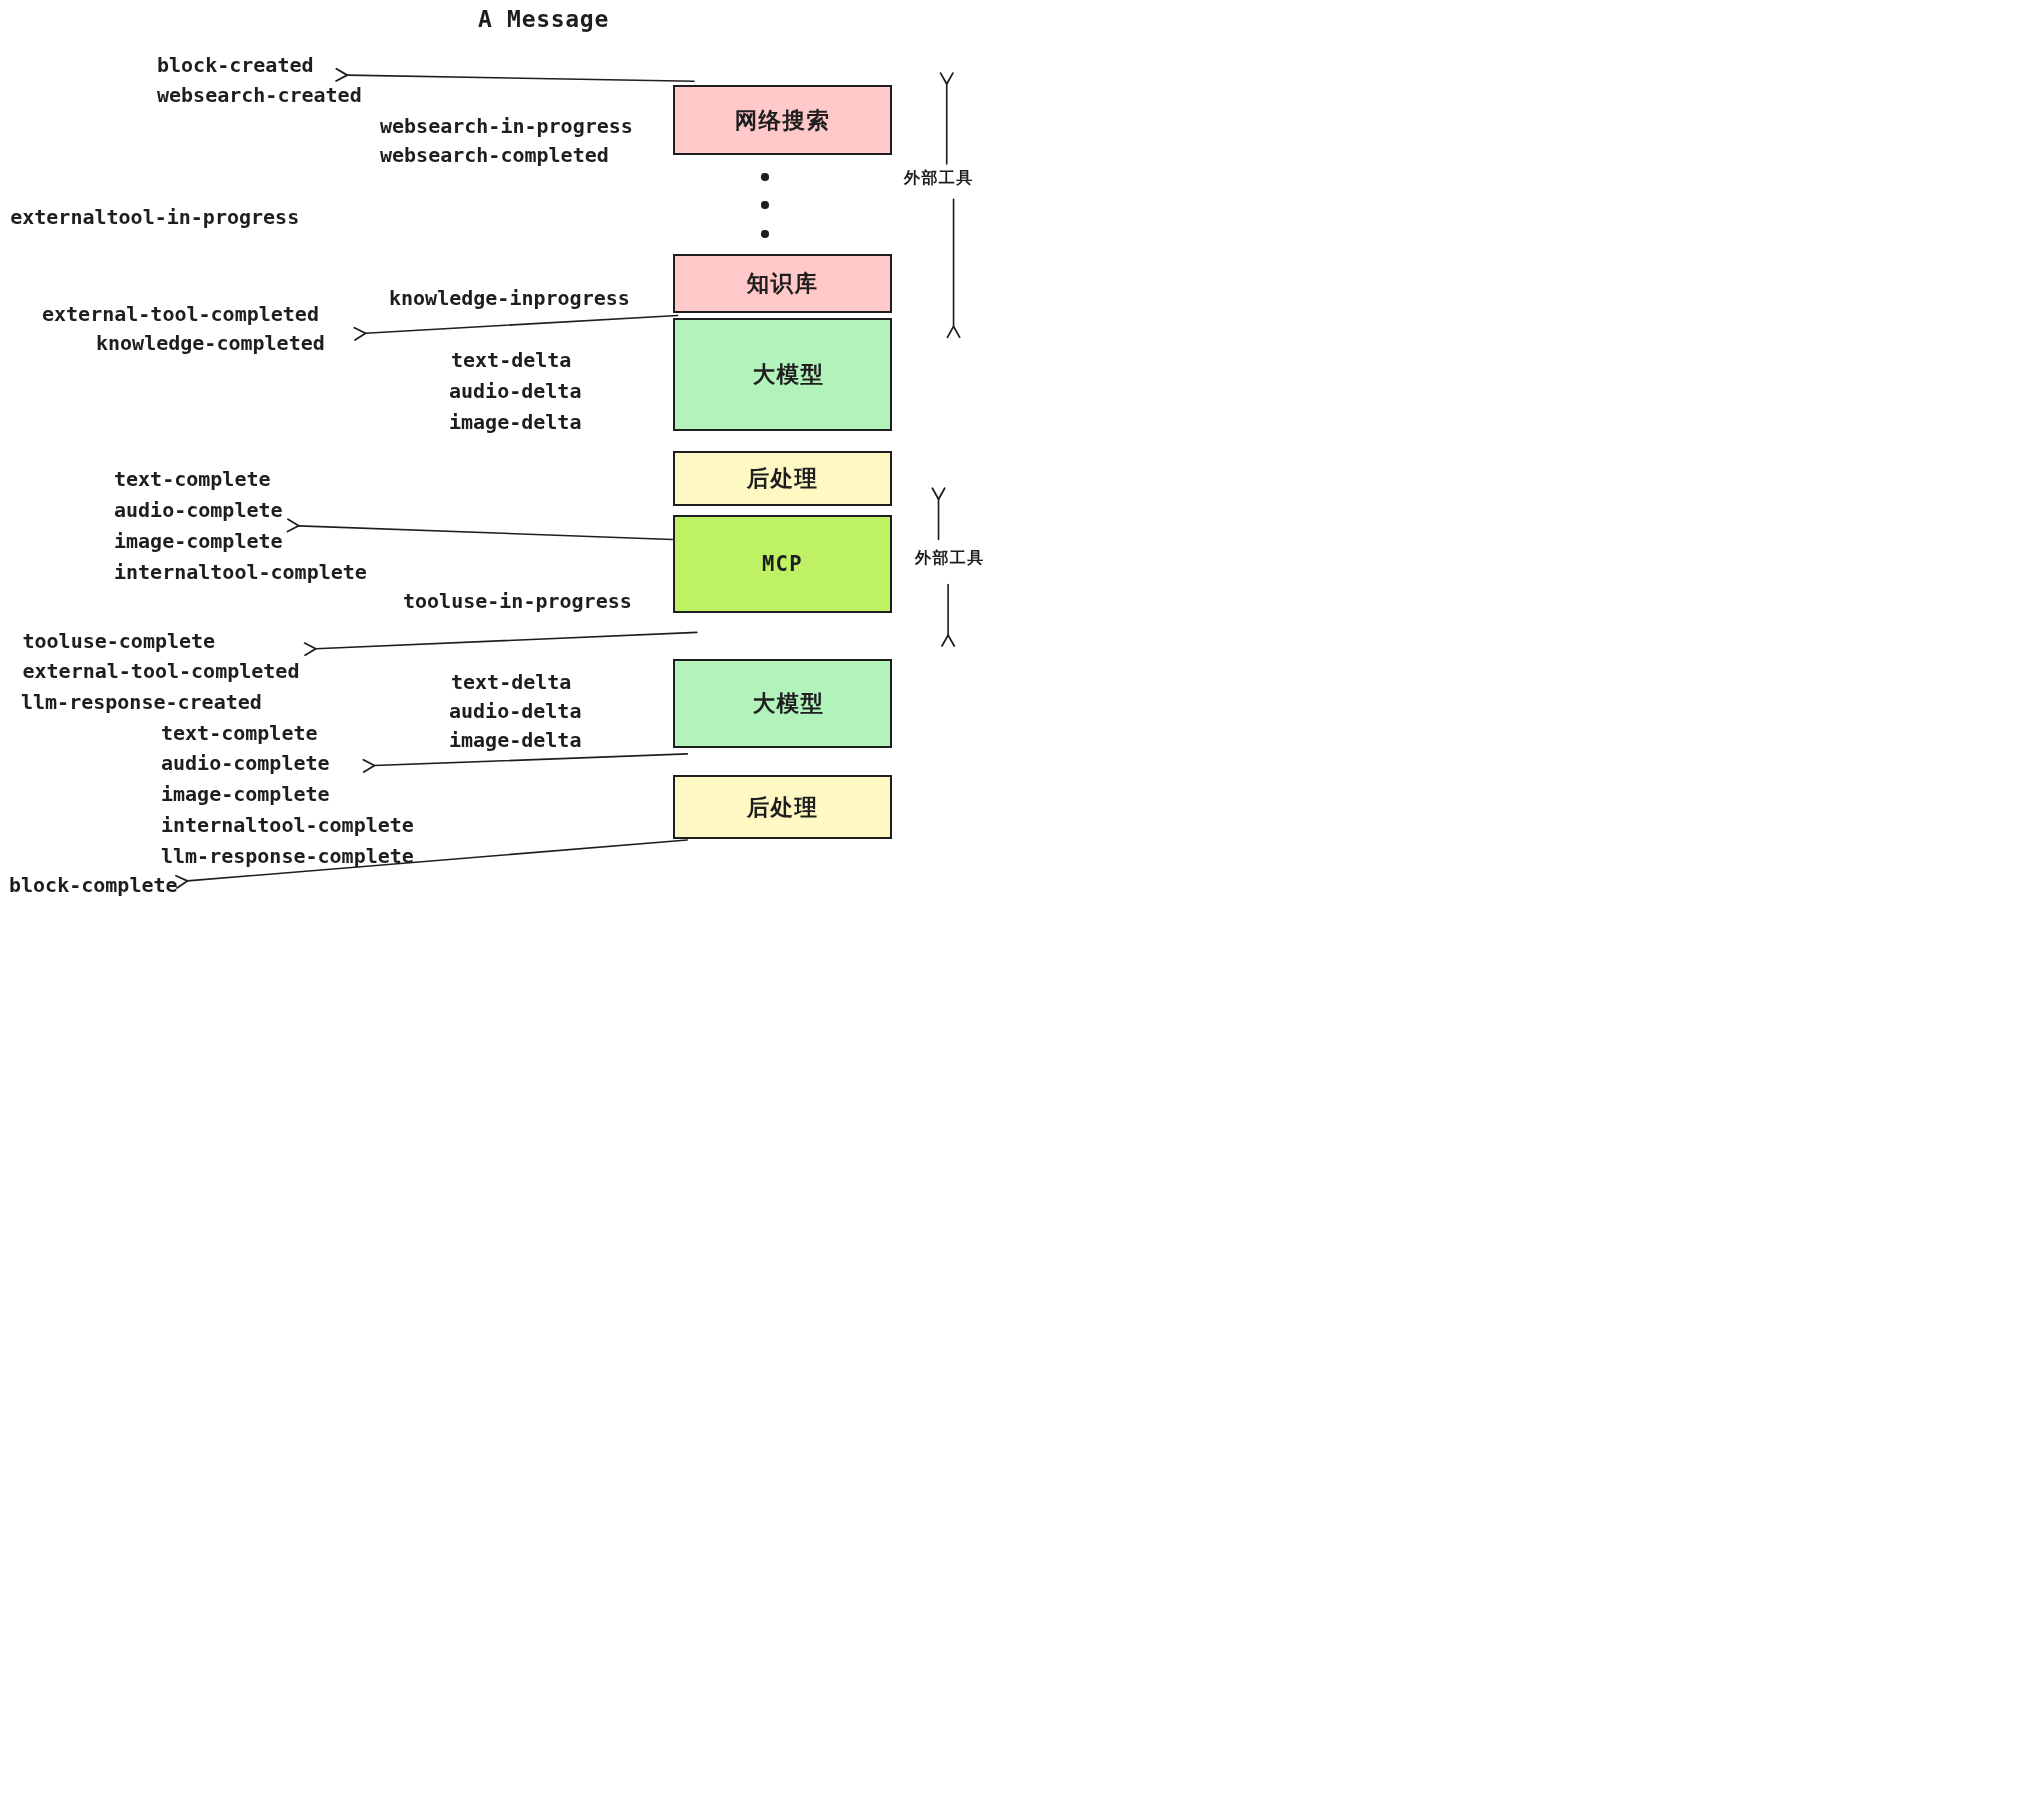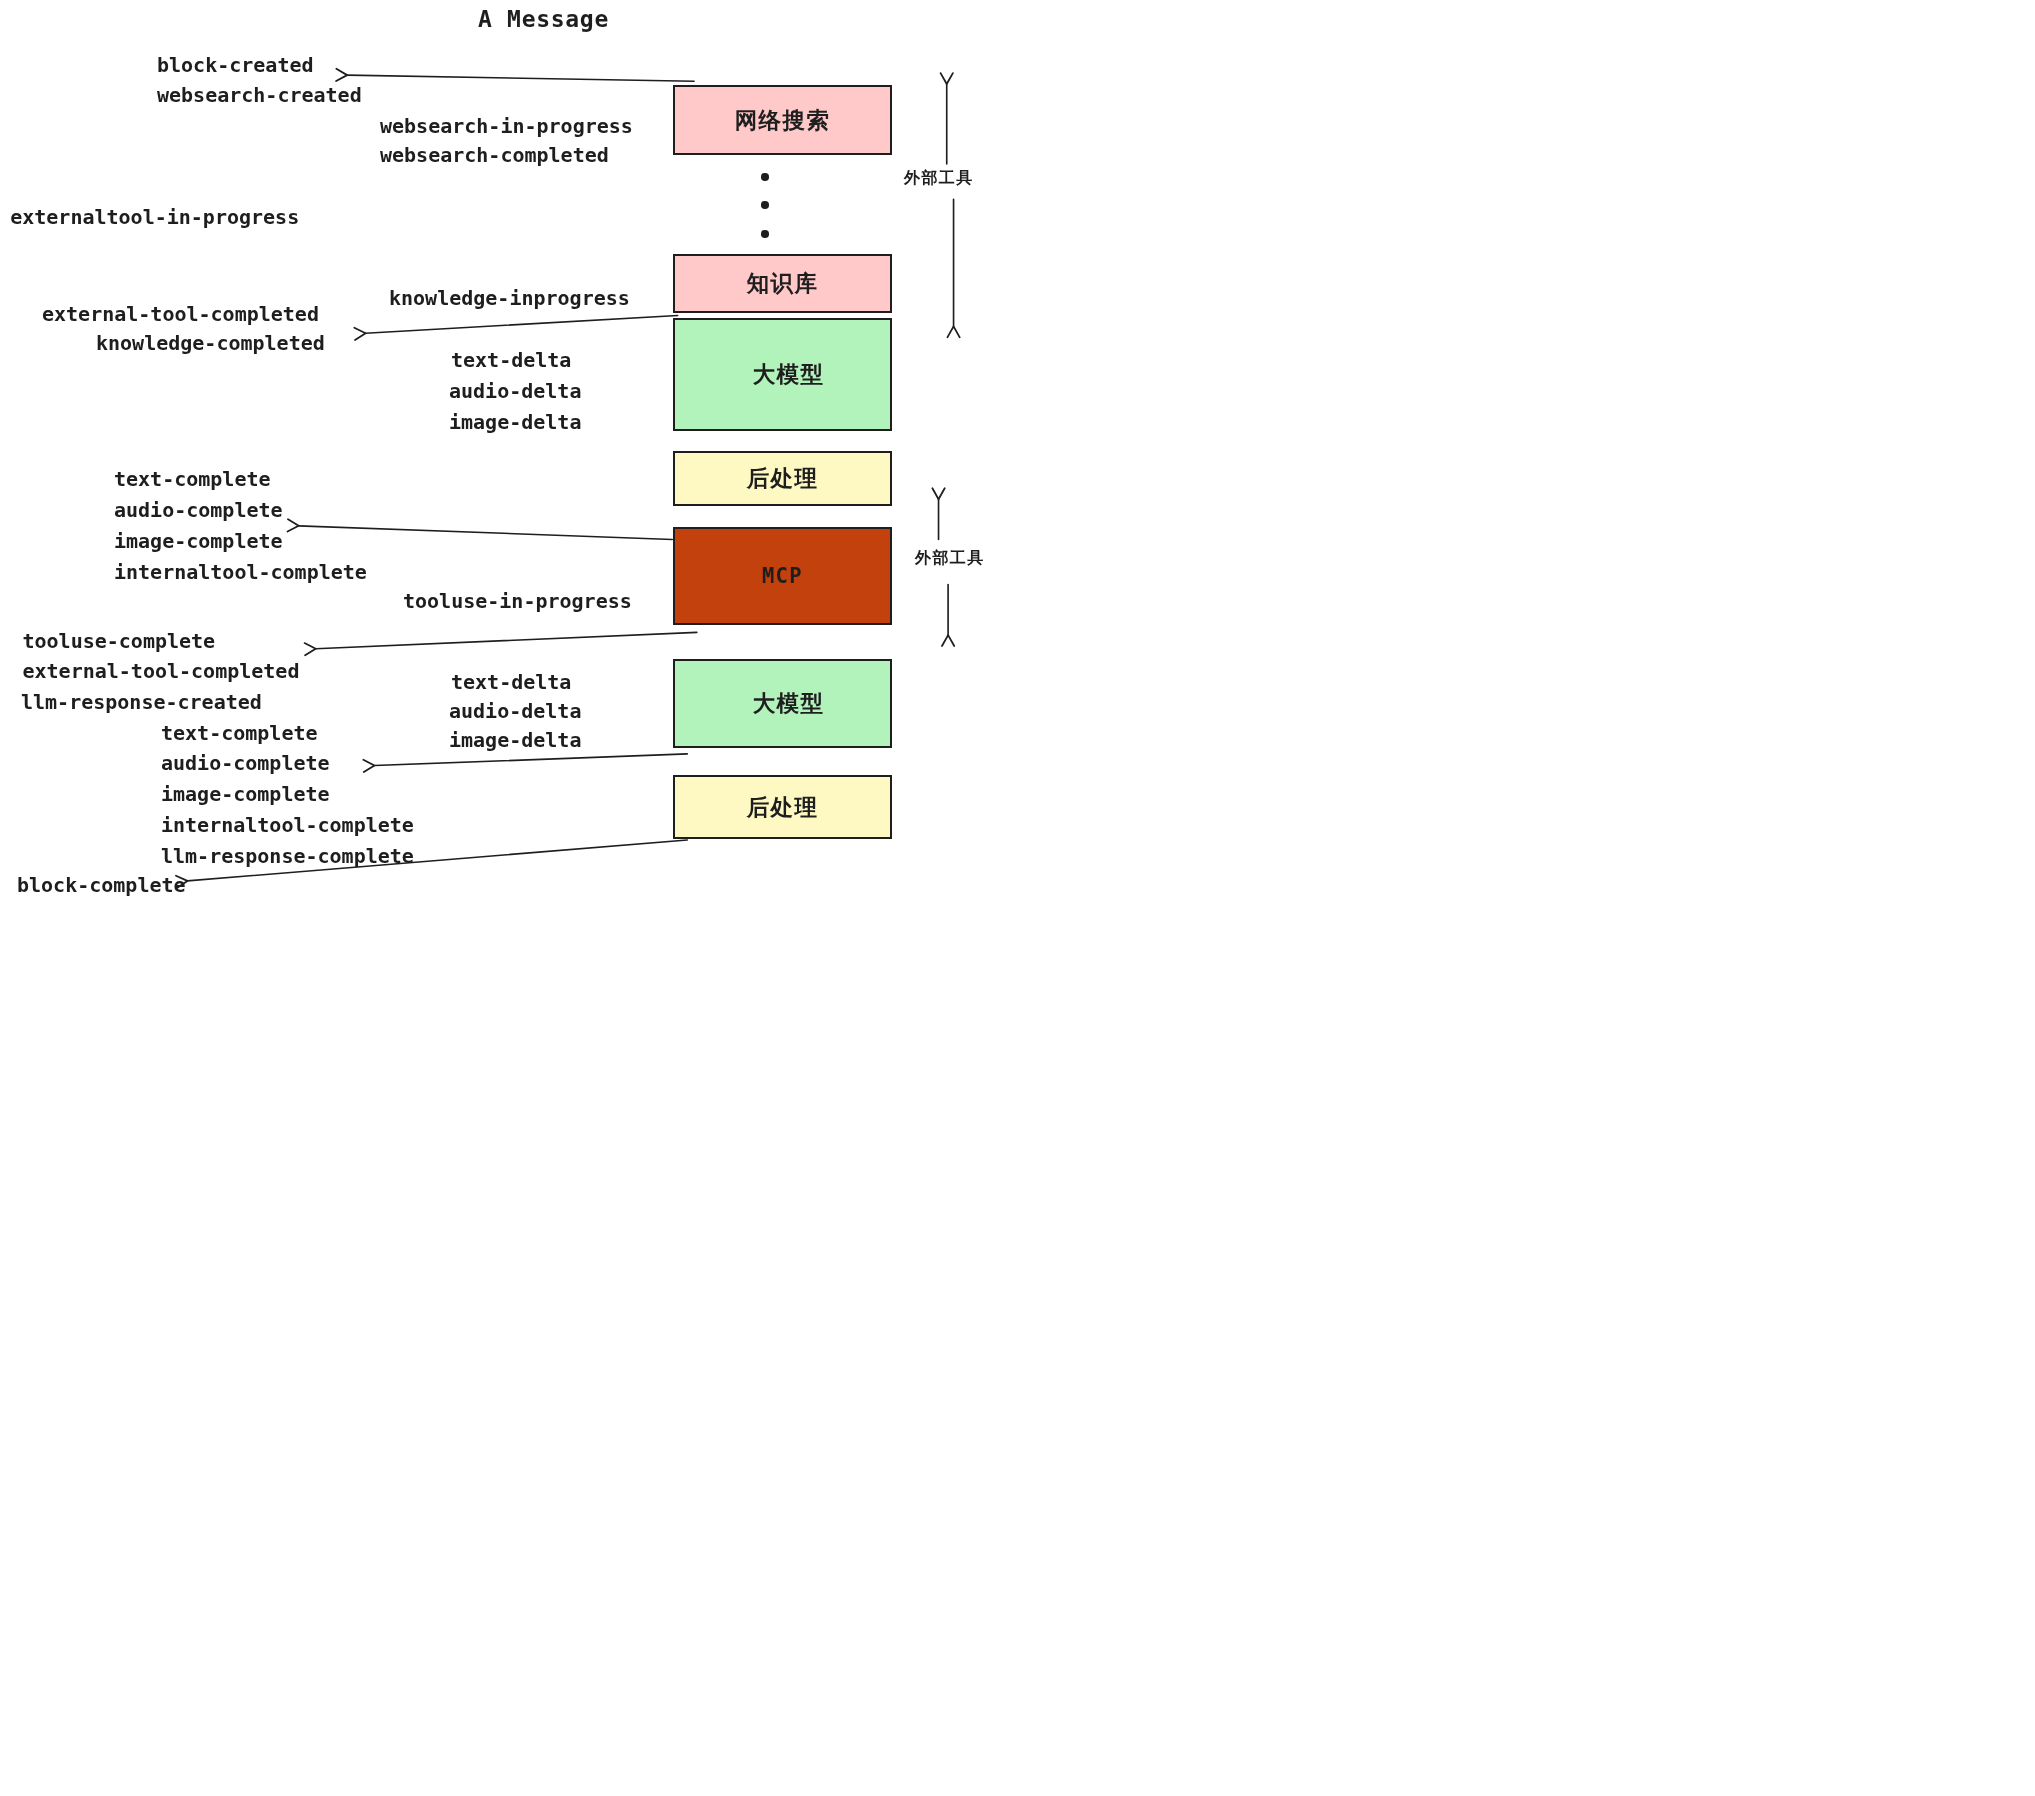--- a/index.html
+++ b/index.html
@@ -17,21 +17,21 @@
     white-space:pre;letter-spacing:0px;margin-top:6px;
   }
   .box{
     position:absolute;left:673px;width:219px;box-sizing:border-box;
     border:2px solid #1e1e1e;display:flex;align-items:center;justify-content:center;
     font-family:"DejaVu Sans","Liberation Sans",sans-serif;
     font-size:22.5px;font-weight:600;letter-spacing:1.4px;
   }
   .pink{background:#ffc9c9;}
   .green{background:#b2f2bb;padding-left:12px;}
-  .yellow{background:#c2410c;margin-top:12px;}
+  .yellow{background:#bef264;}
   .white{background:#fef9c3;}
   .mono-label{font-family:"DejaVu Sans Mono","Liberation Mono",monospace;font-weight:700;font-size:20.5px;}
   .side-label{
     position:absolute;font-family:"DejaVu Sans","Liberation Sans",sans-serif;
     font-size:16px;font-weight:600;letter-spacing:1.4px;white-space:pre;
   }
   .dot{
     position:absolute;width:7.5px;height:7.5px;border-radius:50%;background:#1e1e1e;
   }
   svg.arrows{position:absolute;left:0;top:0;pointer-events:none;}
@@ -63,21 +63,21 @@
   <div class="ev" style="left:22.5px;top:652px">external-tool-completed</div>
   <div class="ev" style="left:21px;top:683px">llm-response-created</div>
   <div class="ev" style="left:451px;top:663px">text-delta</div>
   <div class="ev" style="left:449px;top:692px">audio-delta</div>
   <div class="ev" style="left:449px;top:721px">image-delta</div>
   <div class="ev" style="left:161px;top:714px">text-complete</div>
   <div class="ev" style="left:161px;top:744px">audio-complete</div>
   <div class="ev" style="left:161px;top:775px">image-complete</div>
   <div class="ev" style="left:161px;top:806px">internaltool-complete</div>
   <div class="ev" style="left:161px;top:837px">llm-response-complete</div>
-  <div class="ev" style="left:17px;top:866px">block-complete</div>
+  <div class="ev" style="left:9px;top:866px">block-complete</div>
 
   <div class="box pink" style="top:85px;height:70px">
       <span>网络搜索</span>
     </div>
   <div class="box pink" style="top:254px;height:59px">
       <span>知识库</span>
     </div>
   <div class="box green" style="top:318px;height:113px">
       <span>大模型</span>
     </div>

